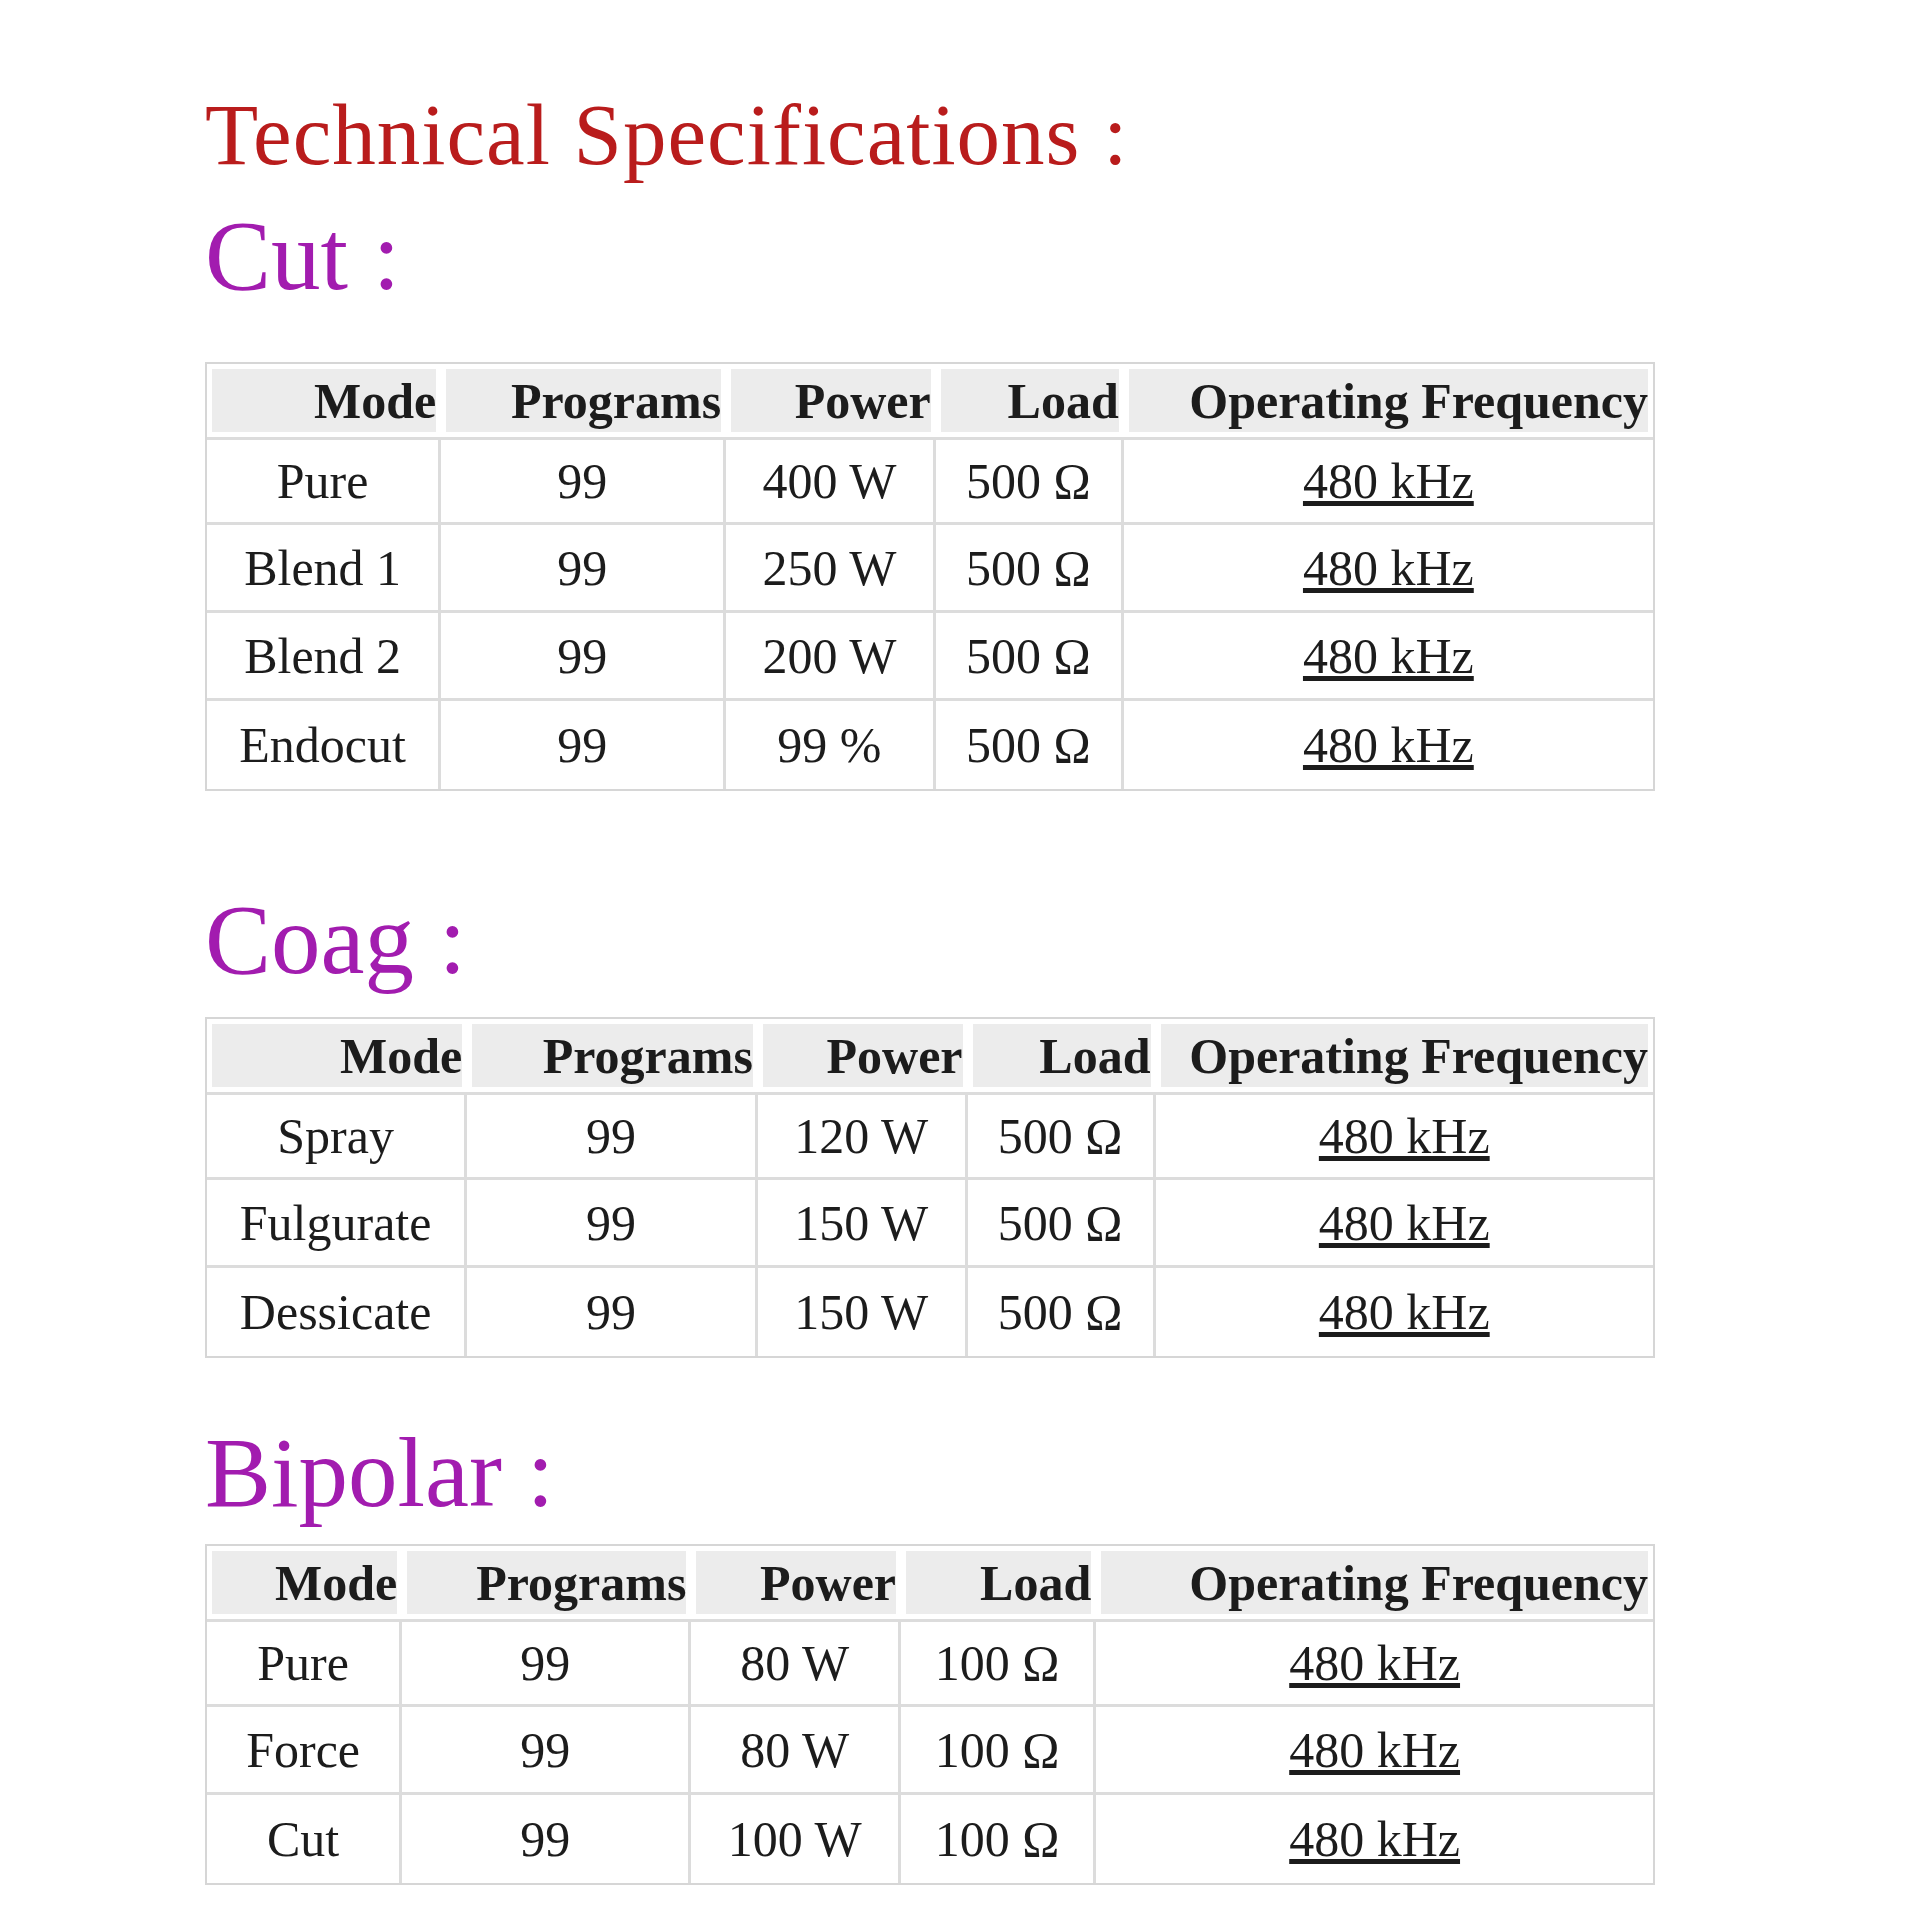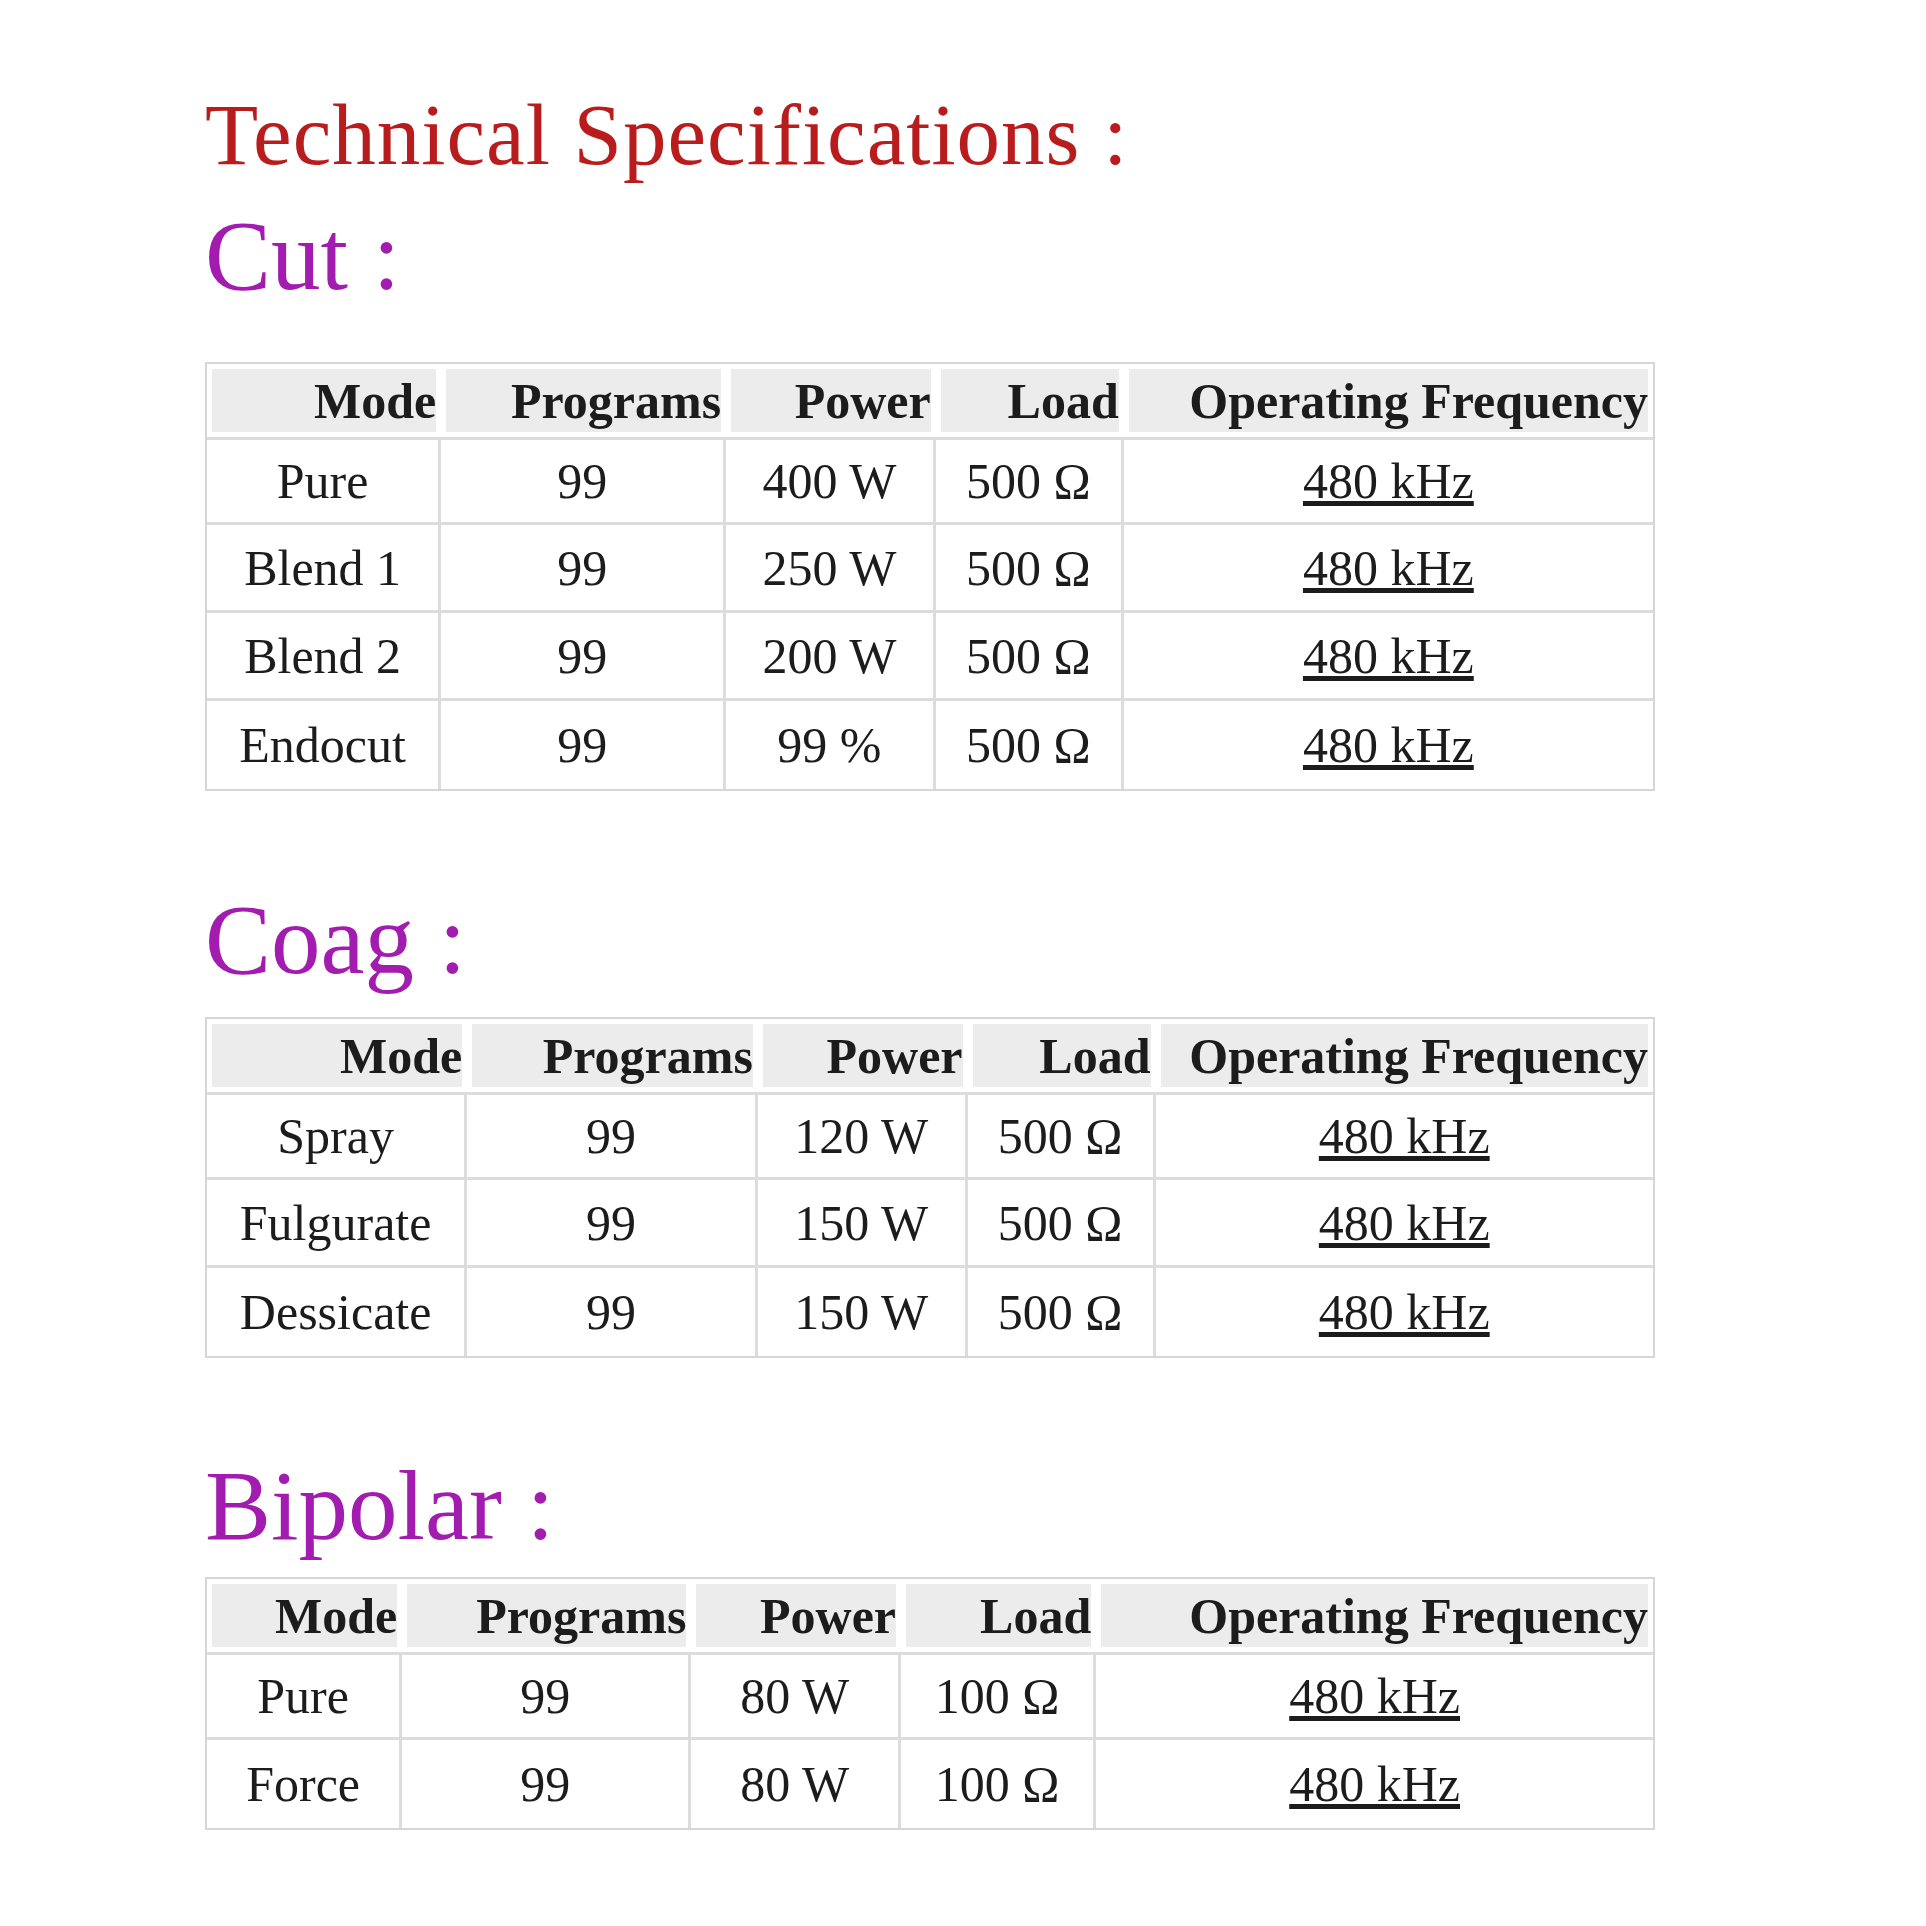--- a/index.html
+++ b/index.html
@@ -22,21 +22,21 @@
     letter-spacing: 1px;
   }
   .section-heading {
     font-size: 99px;
     line-height: 1.0;
     font-weight: 400;
     color: #a21caf;
   }
   .h-cut     { margin-top: 28px; }
   .h-coag    { margin-top: 99px; }
-  .h-bipolar { margin-top: 98px; }
+  .h-bipolar { margin-top: 65px; }
 
   table.spec {
     width: 1450px;
     table-layout: fixed;
     border-collapse: separate;
     border-spacing: 0;
     border: 2px solid #d6d6d6;
     background: #ffffff;
   }
   .t-cut     { margin-top: 57px; }
@@ -194,17 +194,24 @@
         <td>100 Ω</td>
         <td>480 kHz</td>
       </tr>
       <tr>
         <td>Force</td>
         <td>99</td>
         <td>80 W</td>
         <td>100 Ω</td>
         <td>480 kHz</td>
       </tr>
+      <tr>
+        <td>Cut</td>
+        <td>99</td>
+        <td>100 W</td>
+        <td>100 Ω</td>
+        <td>480 kHz</td>
+      </tr>
     </tbody>
   </table>
 
 </div>
 
 
 </body></html>

